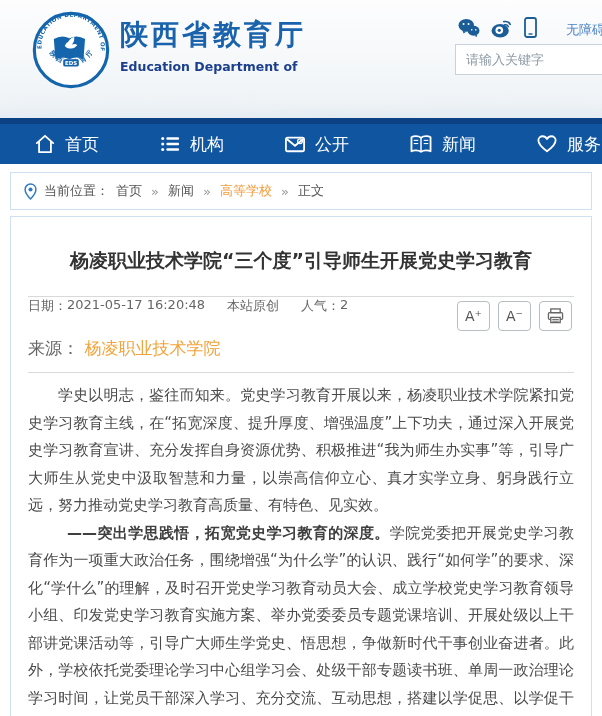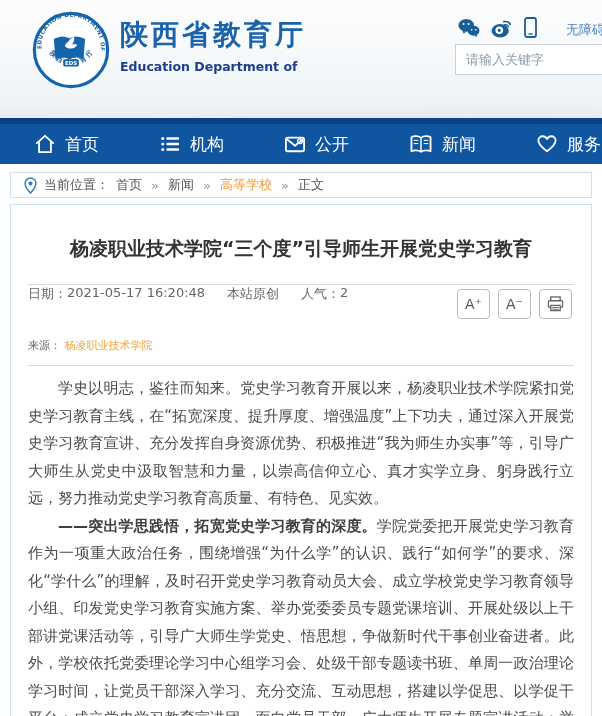--- a/index.html
+++ b/index.html
@@ -33,21 +33,21 @@
   .nav-strip { height:6px; background:#0c4183; }
   .main-nav {
     height:40px; background:#0f55a0; color:#fff;
     display:flex; align-items:center; padding-left:34px; gap:60px;
   }
   .nav-item { display:flex; align-items:center; gap:9px; font-size:17px; white-space:nowrap; cursor:pointer; }
   .nav-item svg { display:block; }
 
   
   .crumb-box {
-    margin:8px 10px 0; height:26px; border:1px solid #cfe0f0; background:#fff;
+    margin:8px 10px 0; height:38px; border:1px solid #cfe0f0; background:#fff;
     display:flex; align-items:center; gap:7px; padding:0 13px; font-size:13px; color:#555;
   }
   .crumb-sep { color:#999; margin:0 2px; }
   .crumb-link { color:#555; cursor:pointer; }
   .crumb-hl { color:#f29b3a; font-weight:normal; }
 
   
   .article-box {
     margin:6px 10px 0; border:1px solid #cfe0f0; border-bottom:none;
     background:#fff; height:520px; padding:0 17px;
@@ -55,27 +55,27 @@
   .article-title { padding-top:31px; text-align:center; font-size:19px; font-weight:bold; color:#333; }
   .rule { border:none; border-top:1px solid #d9d9d9; margin-top:22px; }
   .meta-row { position:relative; height:40px; display:flex; align-items:flex-start; font-size:13px; color:#666; }
   .meta-row .m-gap { margin-left:22px; }
   .btn-group { position:absolute; right:2px; top:4px; display:flex; gap:8px; }
   .sq-btn {
     width:33px; height:30px; border:1px solid #b7bdc3; border-radius:4px; background:#fff;
     color:#555; font-size:14px; display:flex; align-items:center; justify-content:center; cursor:pointer;
     font-family:"DejaVu Sans",sans-serif;
   }
-  .source-row { font-size:11px; color:#666; margin-top:13px; }
+  .source-row { font-size:17px; color:#666; margin-top:0; }
   .source-link { color:#f2a33c; cursor:pointer; }
   .rule2 { border:none; border-top:1px solid #d9d9d9; margin-top:12px; }
 
   .article-body { margin-top:9px; font-size:15px; color:#4a4a4a; line-height:27.5px; text-align:justify; }
   .article-body p { text-indent:2em; margin:0; }
-  .p-lead { font-weight:bold; color:#3f3f3f; }
+  .p-lead { font-weight:bold; color:#3f3f3f;margin-left:9px; }
 </style>
 </head>
 <body>
 
 <div class="page">
 
   <div class="site-header">
 
     <svg class="logo" viewBox="0 0 100 100">
       <circle cx="50" cy="50" r="47" fill="#ffffff" stroke="#1565ad" stroke-width="4"></circle>

